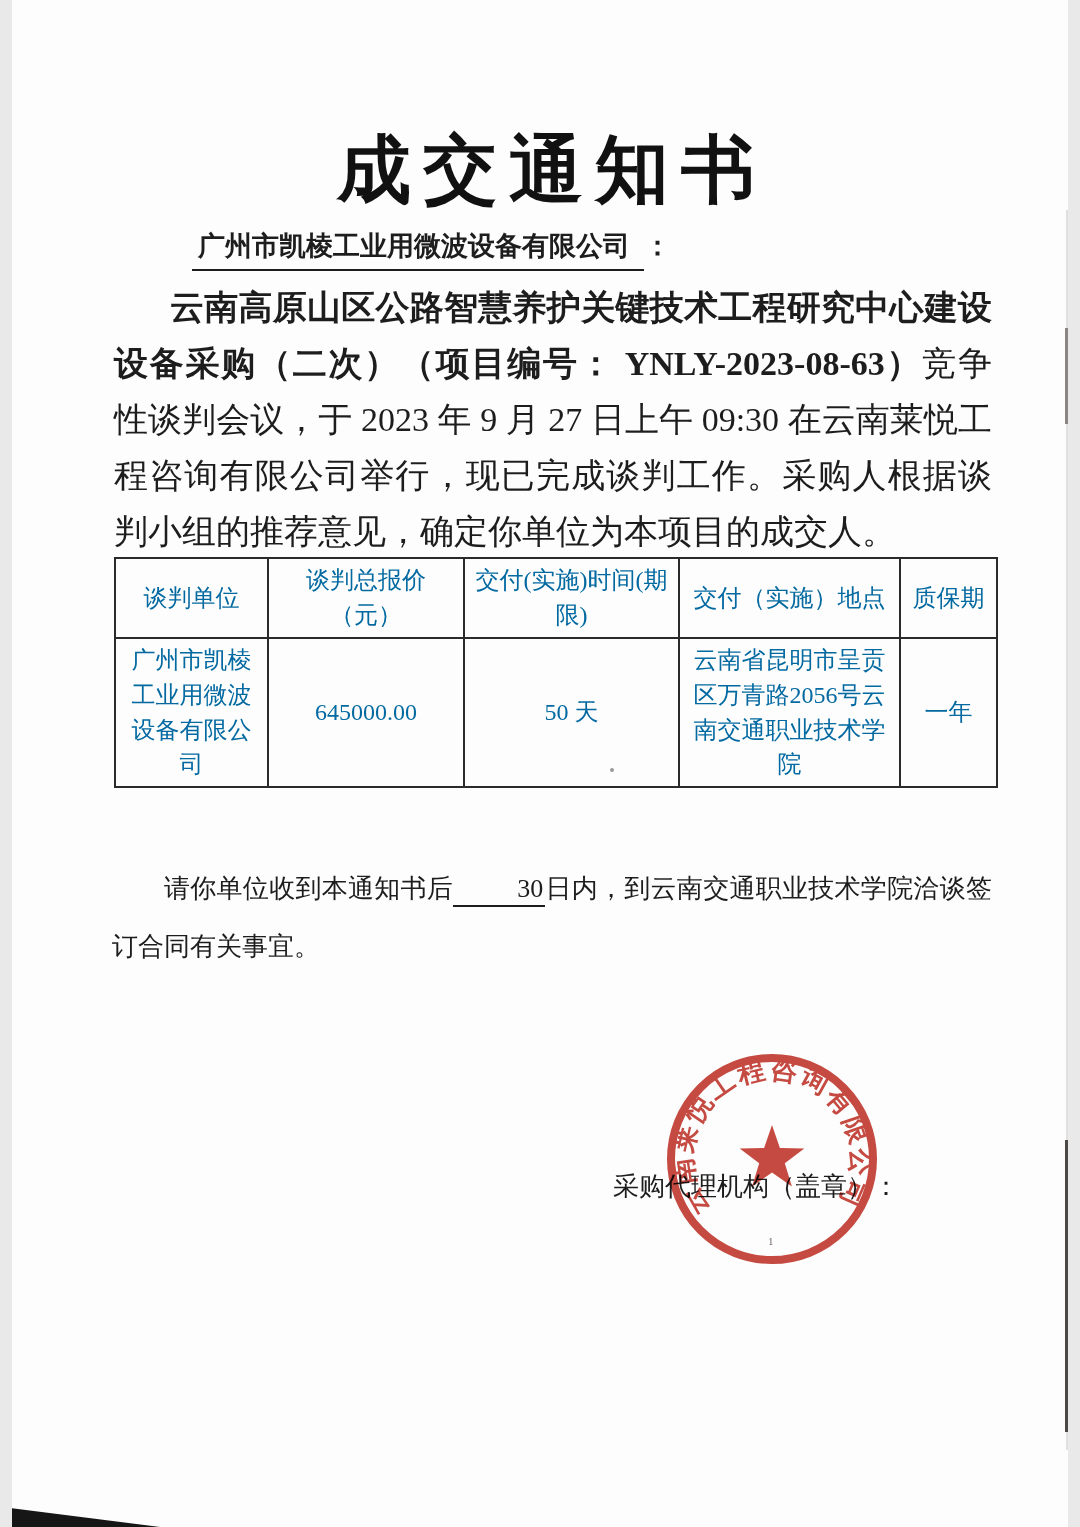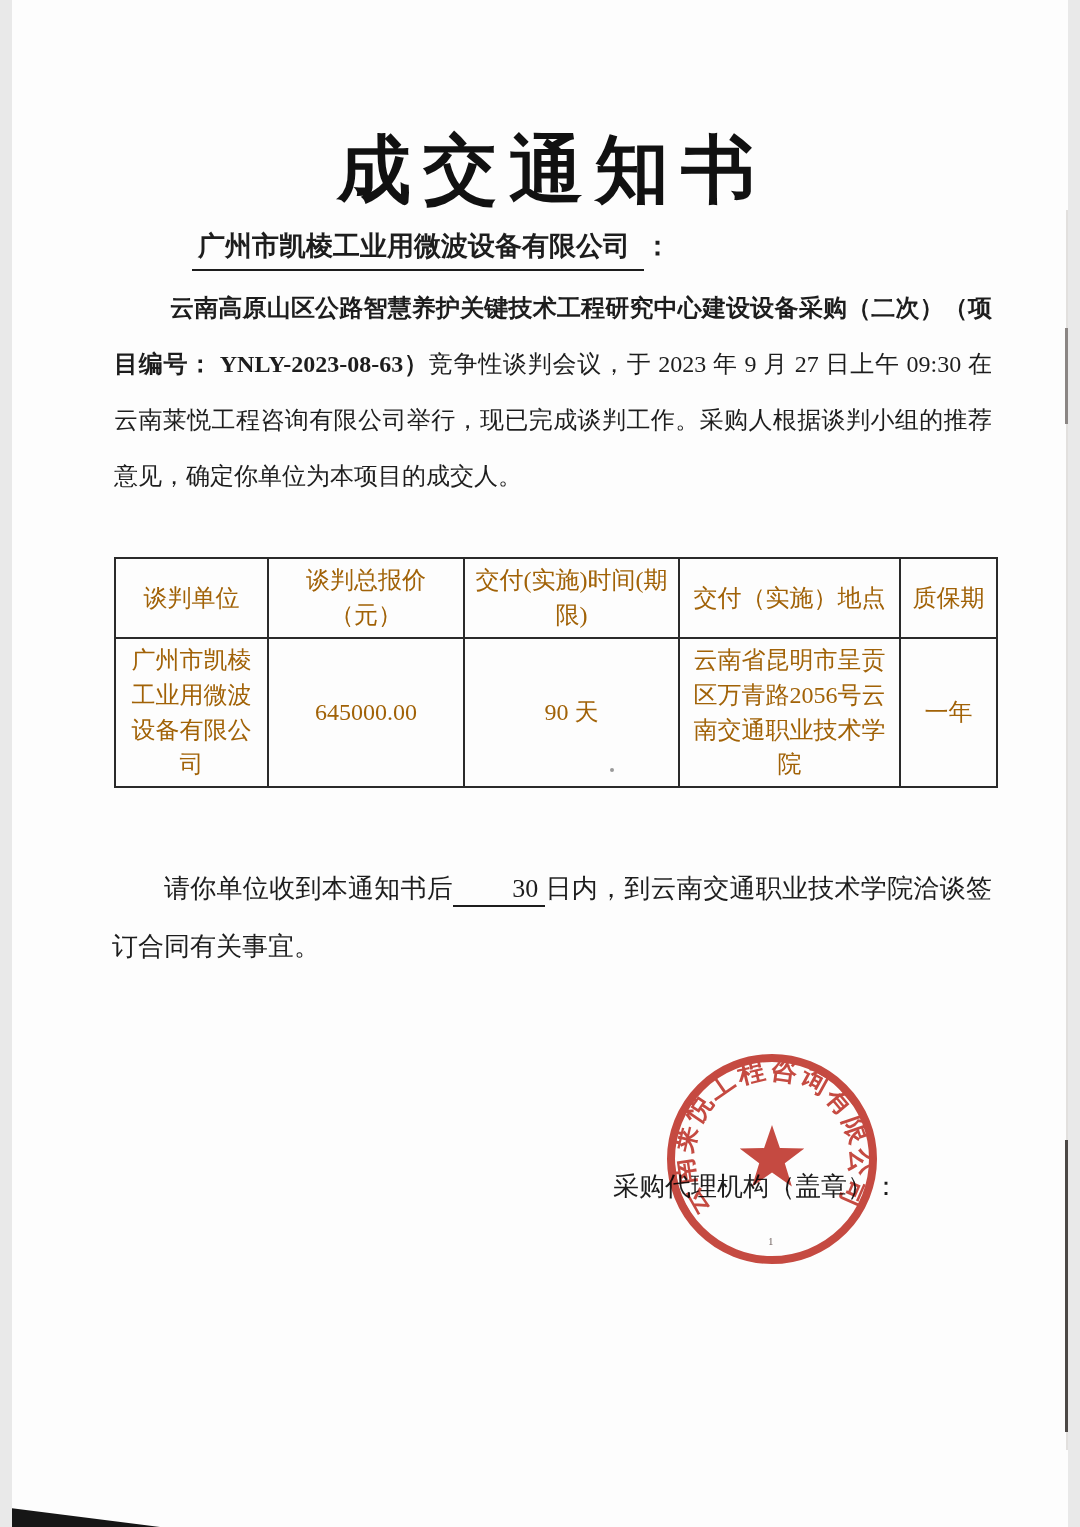--- a/index.html
+++ b/index.html
@@ -15,40 +15,40 @@
     color:#111;
   }
   .addressee-line{
     left:160px;top:228px;font-size:27px;font-weight:bold;white-space:nowrap;margin-left:20px;
   }
   .addressee-name{
     display:inline-block;border-bottom:2px solid #1d1d1d;padding:0 14px 5px 6px;
   }
   .para1{
     left:102px;top:280px;width:878px;
-    font-size:24px;line-height:56px;text-align:justify;
+    font-size:34px;line-height:56px;text-align:justify;
     text-indent:56px;
   }
   .para1 b{font-weight:bold;}
   .award-table{
     left:102px;top:557px;width:882px;border-collapse:collapse;
-    table-layout:fixed;font-size:24px;color:#a16207;border-radius:12px;
+    table-layout:fixed;font-size:24px;color:#0369a1;border-radius:12px;
   }
   .award-table td,.award-table th{
     border:2px solid #2a2a2a;text-align:center;vertical-align:middle;
     font-weight:normal;padding:4px 8px;line-height:1.45;
   }
   .award-table .hrow{height:80px;}
   .award-table .drow{height:148px;}
   .para2{
     left:100px;top:860px;width:880px;
     font-size:26px;line-height:58px;text-align:justify;text-indent:52px;
   }
   .blank-30{
-    display:inline-block;min-width:88px;text-align:center;
+    display:inline-block;min-width:88px;text-align:right;
     border-bottom:2px solid #1d1d1d;line-height:1.1;padding:0 2px 1px 2px;
   }
   .sig-agency{left:601px;top:1122px;font-size:26px;white-space:nowrap;z-index:2;margin-top:47px;}
   .sig-date{left:601px;top:1172px;font-size:26px;white-space:nowrap;letter-spacing:2px;z-index:2;}
   .stamp-wrap{
     left:650px;top:1049px;width:220px;height:220px;z-index:3;
     mix-blend-mode:multiply;opacity:0.92;
   }
   
   .edge-right-faint{right:0;top:210px;width:2px;height:1240px;background:#e2e0de;z-index:1;}
@@ -87,21 +87,21 @@
         <tr class="hrow">
       <th>谈判单位</th>
       <th>谈判总报价（元）</th>
       <th>交付(实施)时间(期限)</th>
       <th>交付（实施）地点</th>
       <th>质保期</th>
     </tr>
     <tr class="drow">
       <td>广州市凯棱工业用微波设备有限公司</td>
       <td>645000.00</td>
-      <td>90 天</td>
+      <td>50 天</td>
       <td>云南省昆明市呈贡区万青路2056号云南交通职业技术学院</td>
       <td>一年</td>
     </tr>
   </tbody>
     </table>
 
   <div class="abs para2">
     <span>请你单位收到本通知书后</span><span class="blank-30">30</span><span>日内，到云南交通职业技术学院洽谈签订合同有关事宜。</span>
   </div>
 

